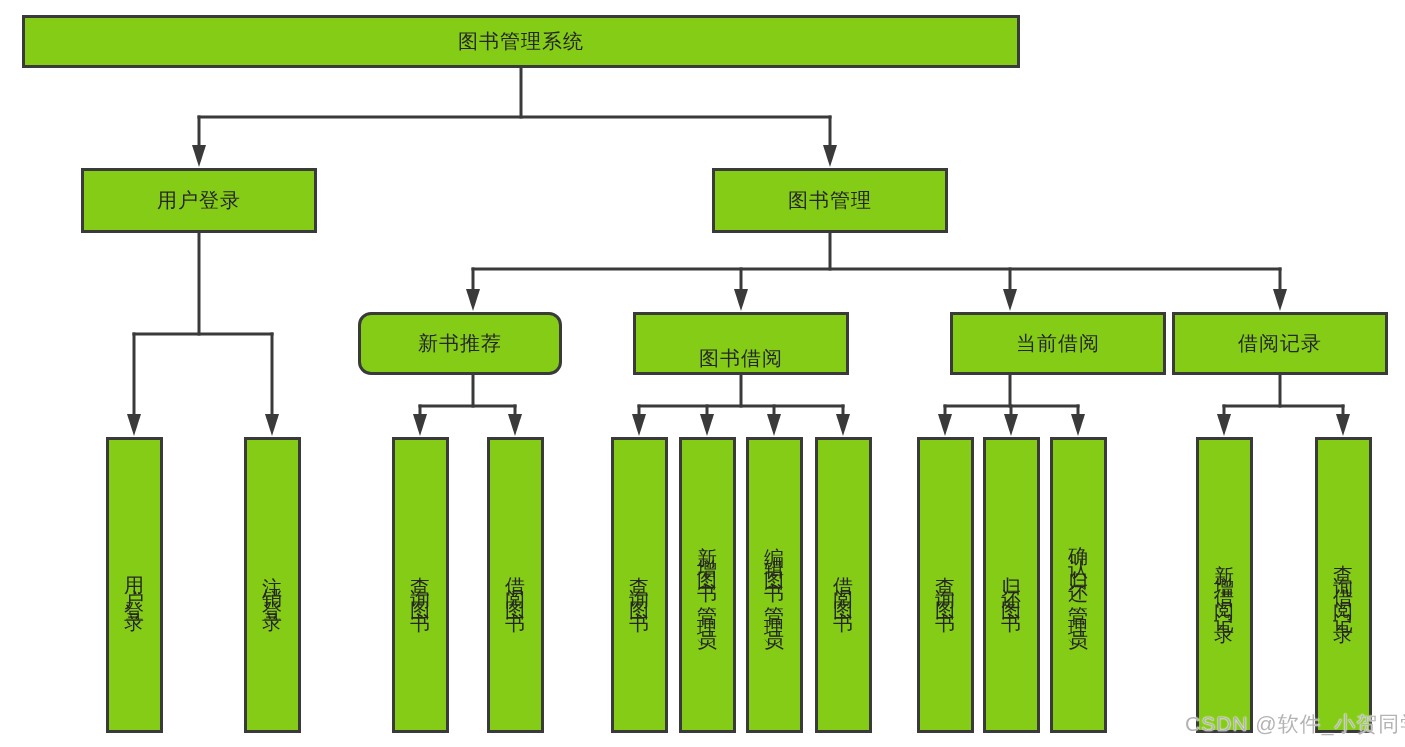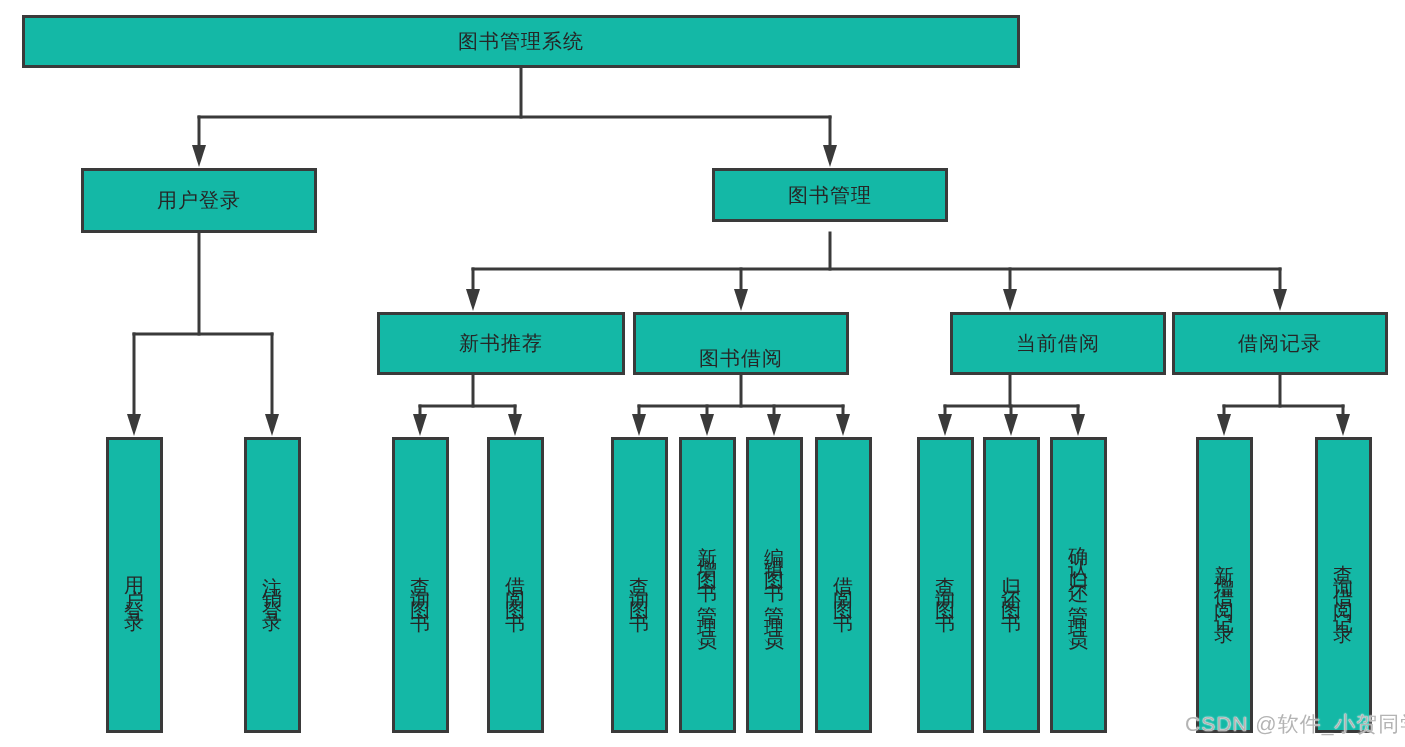--- a/index.html
+++ b/index.html
@@ -2,21 +2,21 @@
 <html><head>
 <meta charset="utf-8">
 <style>
   html,body{margin:0;padding:0;background:#ffffff;}
   .stage{
     position:relative;width:1405px;height:747px;background:#ffffff;
     font-family:"Liberation Sans","DejaVu Sans",sans-serif;color:#262626;overflow:hidden;
   }
   .connectors{position:absolute;left:0;top:0;z-index:1;}
   .node{
-    position:absolute;box-sizing:border-box;border:3px solid #3a3a3a;background:#14b8a6;
+    position:absolute;box-sizing:border-box;border:3px solid #3a3a3a;background:#84cc16;
     display:flex;align-items:center;justify-content:center;z-index:2;
   }
   .hnode{font-size:20px;letter-spacing:1px;}
   .vnode{width:57px;top:437px;height:296px;}
   .vlabel{
     writing-mode:vertical-rl;text-orientation:mixed;
     font-size:20px;letter-spacing:12px;line-height:1;white-space:nowrap;
   }
   .watermark{
     position:absolute;left:1185px;top:710px;z-index:3;
@@ -88,25 +88,25 @@
     </g>
   </svg>
 
   <div class="node hnode" style="left:22px;top:15px;width:998px;height:53px;">
     <span>图书管理系统</span>
   </div>
 
   <div class="node hnode" style="left:81px;top:168px;width:236px;height:65px;">
     <span>用户登录</span>
   </div>
-  <div class="node hnode" style="left:712px;top:168px;width:236px;height:54px;">
+  <div class="node hnode" style="left:712px;top:168px;width:236px;height:65px;">
     <span>图书管理</span>
   </div>
 
-  <div class="node hnode" style="left:377px;top:312px;width:248px;height:63px;">
+  <div class="node hnode" style="left:358px;top:312px;width:204px;height:63px;border-radius:13px;">
     <span>新书推荐</span>
   </div>
   <div class="node hnode" style="left:633px;top:312px;width:216px;height:63px;align-items:flex-end;">
     <span>图书借阅</span>
   </div>
   <div class="node hnode" style="left:902px;top:312px;width:216px;height:63px;margin-left:48px;">
     <span>当前借阅</span>
   </div>
   <div class="node hnode" style="left:1172px;top:312px;width:216px;height:63px;">
     <span>借阅记录</span>

